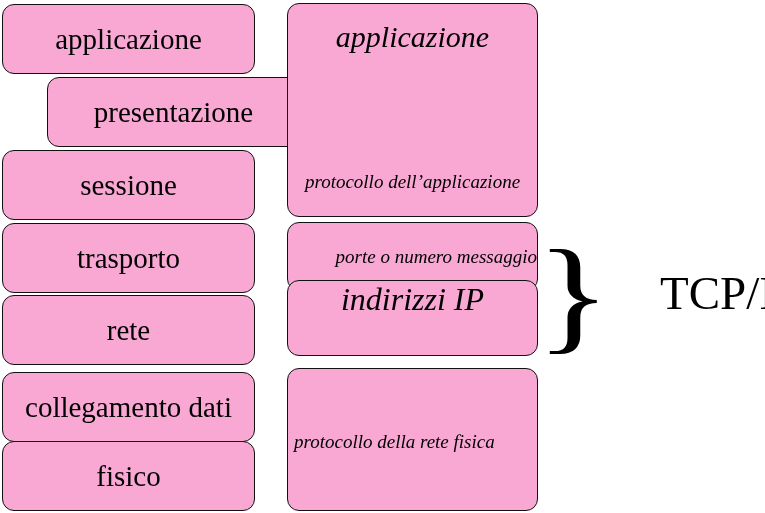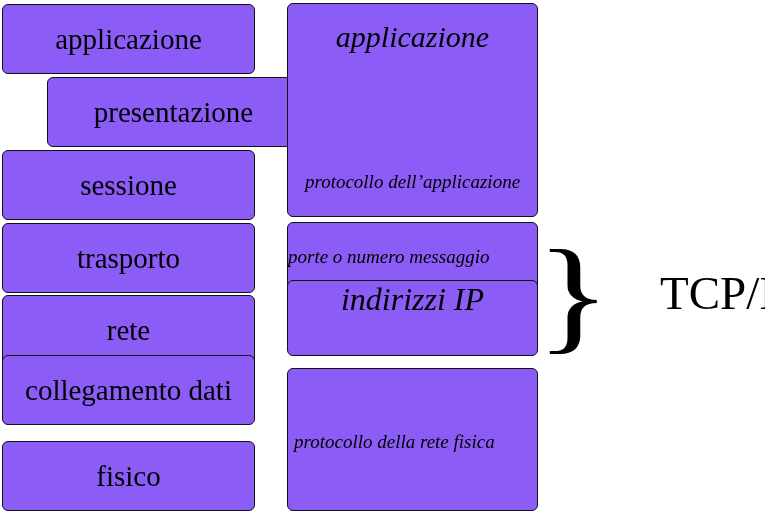--- a/index.html
+++ b/index.html
@@ -12,41 +12,41 @@
     width: 765px;
     height: 513px;
     background: #ffffff;
     font-family: "Liberation Serif", "DejaVu Serif", serif;
     color: #000000;
     overflow: hidden;
   }
   .box {
     position: absolute;
     box-sizing: border-box;
-    background: #8b5cf6;
+    background: #f9a8d4;
     border: 1.8px solid #111111;
-    border-radius: 6px;
+    border-radius: 12px;
   }
   
   .lbox {
     left: 2px;
     width: 253px;
     height: 70px;
     display: flex;
     align-items: center;
     justify-content: center;
     font-size: 29px;
     line-height: 1;
   }
   .lbox:nth-of-type(1) { top: 4px; }
   .lbox:nth-of-type(2) { top: 77px; margin-left: 45px; }
   .lbox:nth-of-type(3) { top: 150px; }
   .lbox:nth-of-type(4) { top: 223px; }
   .lbox:nth-of-type(5) { top: 295px; }
-  .lbox:nth-of-type(6) { top: 355px; justify-content: center; }
+  .lbox:nth-of-type(6) { top: 372px; justify-content: center; }
   .lbox:nth-of-type(7) { top: 441px; }
   
   .rbox {
     left: 287px;
     width: 251px;
     font-style: italic;
     text-align: center;
   }
   .rbox .big {
     font-size: 30px;
@@ -63,21 +63,21 @@
     flex-direction: column;
     align-items: center;
     justify-content: space-between;
     padding: 16px 6px 23px 6px;
   }
   .transport-box {
     top: 222px;
     height: 69px;
     display: flex;
     align-items: center;
-    justify-content: flex-start;
+    justify-content: flex-end;
   }
   .network-box {
     top: 280px;
     height: 76px;
     display: flex;
     align-items: flex-start;
     justify-content: center;
   }
   .network-box .big { font-size: 32px; }
   .physical-box {

